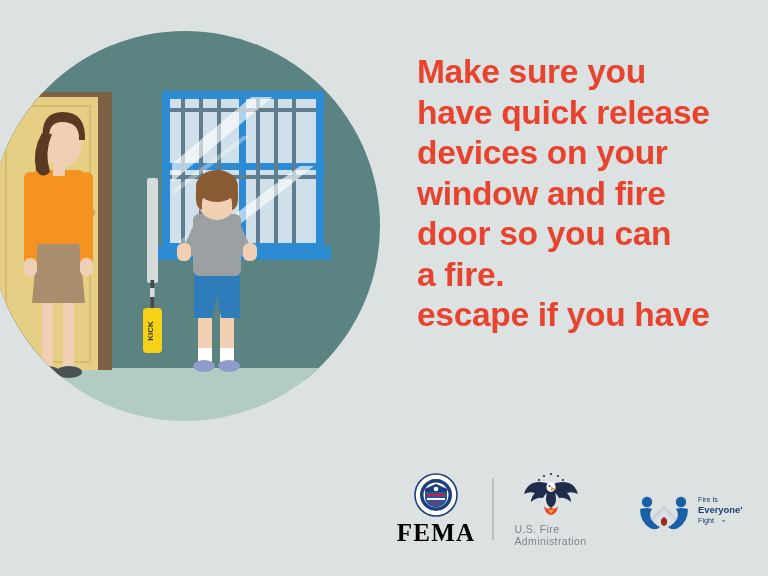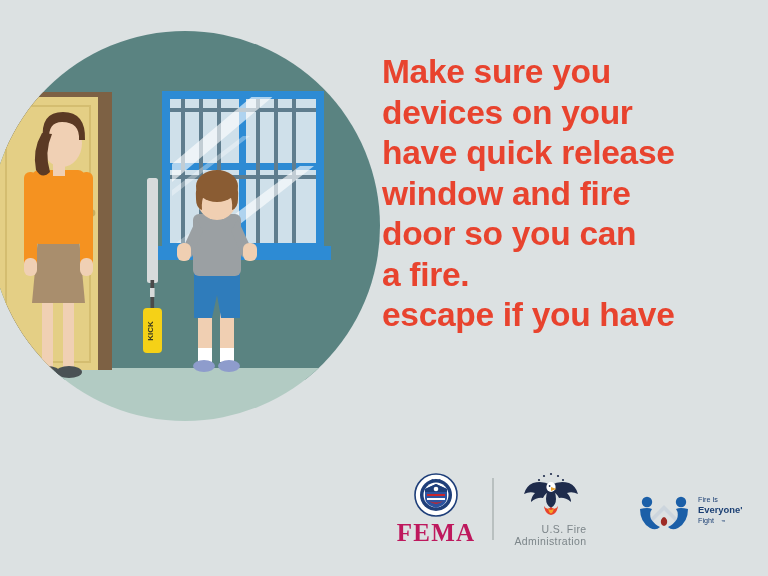--- a/index.html
+++ b/index.html
@@ -20,21 +20,21 @@
     position: absolute;
     left: 0;
     top: 0;
     width: 390px;
     height: 430px;
   }
 
   
   #headline {
     position: absolute;
-    left: 382px;
+    left: 417px;
     top: 52px;
     width: 340px;
   }
   #headline .line {
     color: #e8432e;
     font-family: "Liberation Sans", sans-serif;
     font-weight: bold;
     font-size: 33.5px;
     line-height: 40.5px;
     letter-spacing: -0.3px;
@@ -65,30 +65,30 @@
     width: 1.5px;
     height: 62px;
     background: #b9c0c0;
     margin: 0 8px;
   }
 
   .fema-wordmark {
     font-family: "Liberation Serif", serif;
     font-weight: bold;
     font-size: 25px;
-    color: #be185d;
+    color: #000000;
     letter-spacing: 1.2px;
     line-height: 1;
     margin-top: 3px;
   }
   .usfa-wordmark {
     font-family: "Liberation Sans", sans-serif;
     font-size: 10.5px;
     color: #7c8589;
-    text-align: right;
+    text-align: left;
     line-height: 12.5px;
     letter-spacing: 0.4px;
     margin-top: 4px;
   }
 </style>
 </head>
 <body>
 
 <div id="illustration">
   <svg width="390" height="430" viewBox="0 0 390 430">
@@ -206,22 +206,22 @@
 
         <path d="M196 199 Q194 172 217 172 Q240 172 238 199 Q238 208 232 210 Q234 190 217 188 Q200 190 202 210 Q196 208 196 199 Z" fill="#8a5c33"></path>
         <ellipse cx="217" cy="186" rx="21" ry="16" fill="#8a5c33"></ellipse>
       </g>
     </g>
   </svg>
 </div>
 
 <div id="headline">
   <div class="line">Make sure you</div>
+  <div class="line">have quick release</div>
   <div class="line">devices on your</div>
-  <div class="line">have quick release</div>
   <div class="line">window and fire</div>
   <div class="line">door so you can</div>
   <div class="line">a fire.</div>
   <div class="line">escape if you have</div>
 </div>
 
 <div id="logo-strip">
 
   <div class="logo-block" id="fema-logo">
     <svg width="44" height="44" viewBox="0 0 44 44">

